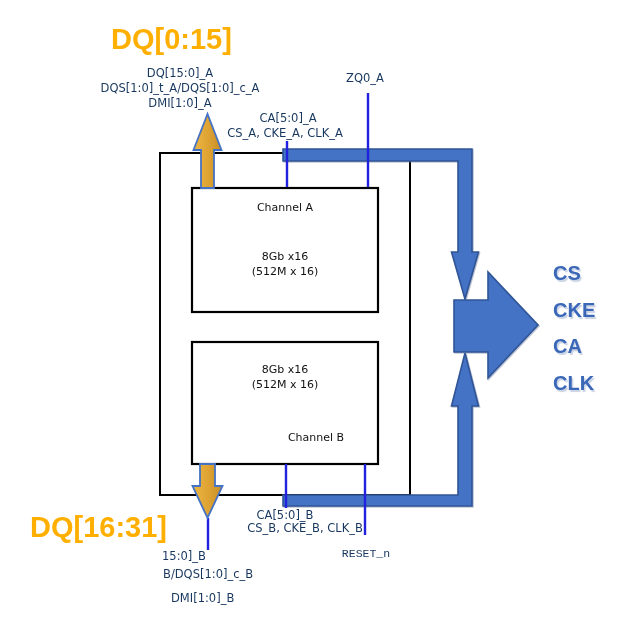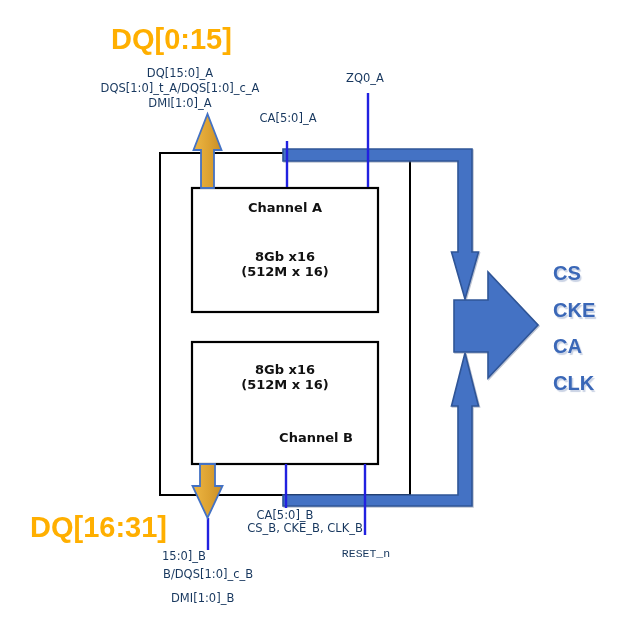--- a/index.html
+++ b/index.html
@@ -15,21 +15,21 @@
   }
   .ctr { transform:translateX(-50%); text-align:center; }
 
   .big-orange {
     position:absolute; color:#FFAF00; font-weight:bold; font-size:29px;
     line-height:30px; white-space:nowrap; letter-spacing:0px;
     font-family:"Liberation Sans", sans-serif;
   }
 
   .box-text {
-    position:absolute; color:#111111; font-size:13px; font-weight:bold;
+    position:absolute; color:#111111; font-size:11px; font-weight:normal;
     line-height:15px; white-space:nowrap;text-align:center;
   }
 
   .bus-col { position:absolute; left:553px; top:255px; }
   .bus-word {
     color:#3A67B7; font-weight:bold; font-size:20px; line-height:36.5px;
     font-family:"Liberation Sans", sans-serif;
     text-shadow:1.5px 1.5px 1px #c9d2e4;
     white-space:nowrap;
   }
@@ -80,20 +80,21 @@
   <div class="big-orange" style="left:30px; top:512px;">DQ[16:31]</div>
 
   <div class="lbl ctr" style="left:180px; top:66px;">
     <div>DQ[15:0]_A</div>
     <div>DQS[1:0]_t_A/DQS[1:0]_c_A</div>
     <div>DMI[1:0]_A</div>
   </div>
 
   <div class="lbl ctr" style="left:365px; top:71px;">ZQ0_A</div>
   <div class="lbl ctr" style="left:288px; top:111px;">CA[5:0]_A</div>
+  <div class="lbl ctr" style="left:285px; top:126px;">CS_A, CKE_A, CLK_A</div>
 
   <div class="box-text ctr" style="left:285px; top:200px;">Channel A</div>
   <div class="box-text ctr" style="left:285px; top:249px;">
     <div>8Gb x16</div>
     <div>(512M x 16)</div>
   </div>
 
   <div class="box-text ctr" style="left:285px; top:362px;">
     <div>8Gb x16</div>
     <div>(512M x 16)</div>

